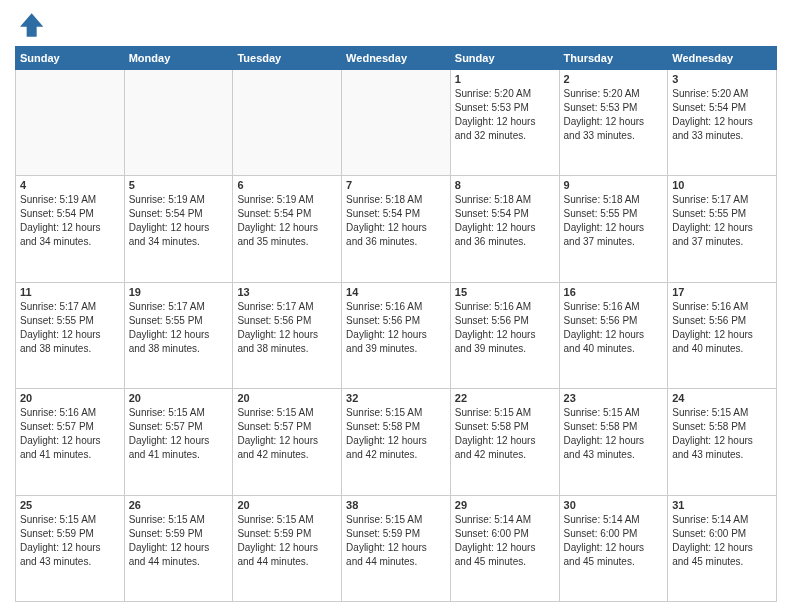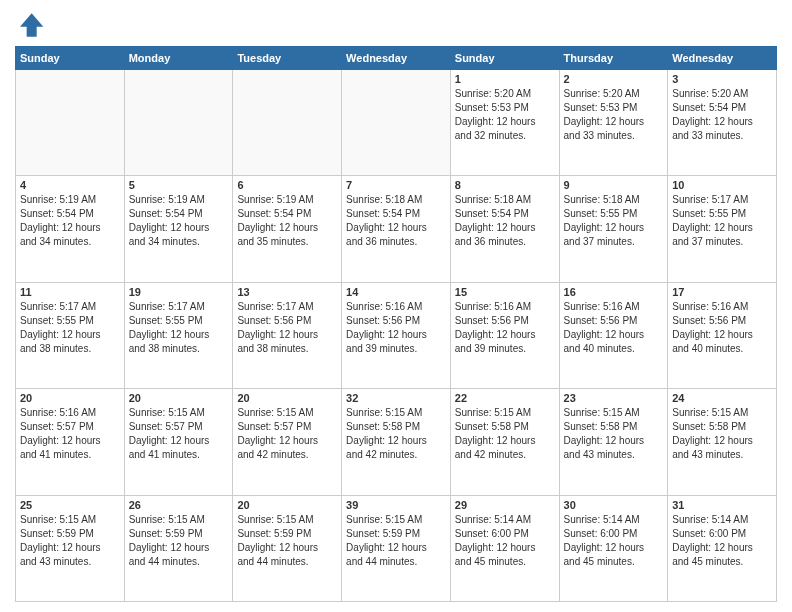--- a/index.html
+++ b/index.html
@@ -329,21 +329,21 @@
 and 44 minutes.</div>
           </td>
           <td>
             <span class="day-number">20</span>
             <div class="day-info" style="white-space: pre-line;">Sunrise: 5:15 AM
 Sunset: 5:59 PM
 Daylight: 12 hours
 and 44 minutes.</div>
           </td>
           <td>
-            <span class="day-number">39</span>
+            <span class="day-number">38</span>
             <div class="day-info" style="white-space: pre-line;">Sunrise: 5:15 AM
 Sunset: 5:59 PM
 Daylight: 12 hours
 and 44 minutes.</div>
           </td>
           <td>
             <span class="day-number">29</span>
             <div class="day-info" style="white-space: pre-line;">Sunrise: 5:14 AM
 Sunset: 6:00 PM
 Daylight: 12 hours

